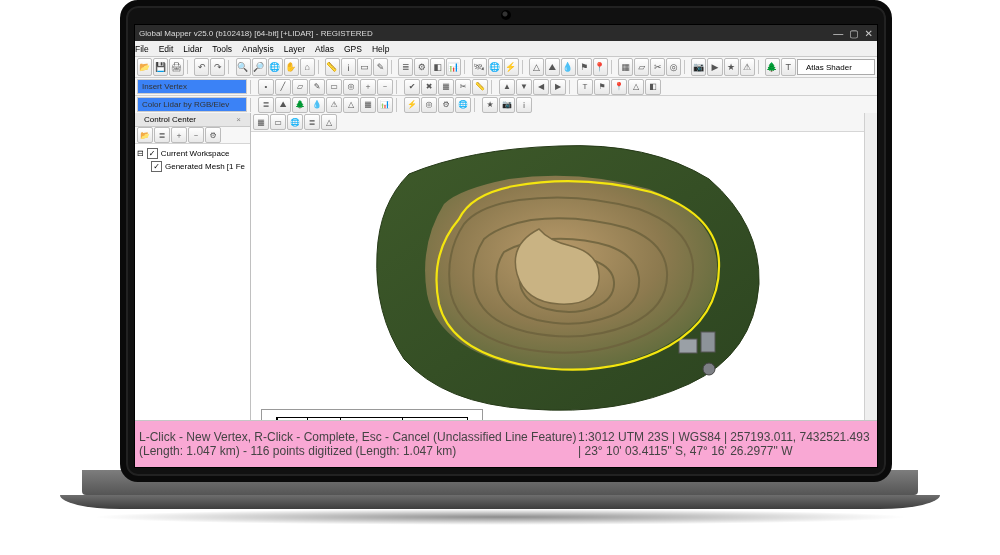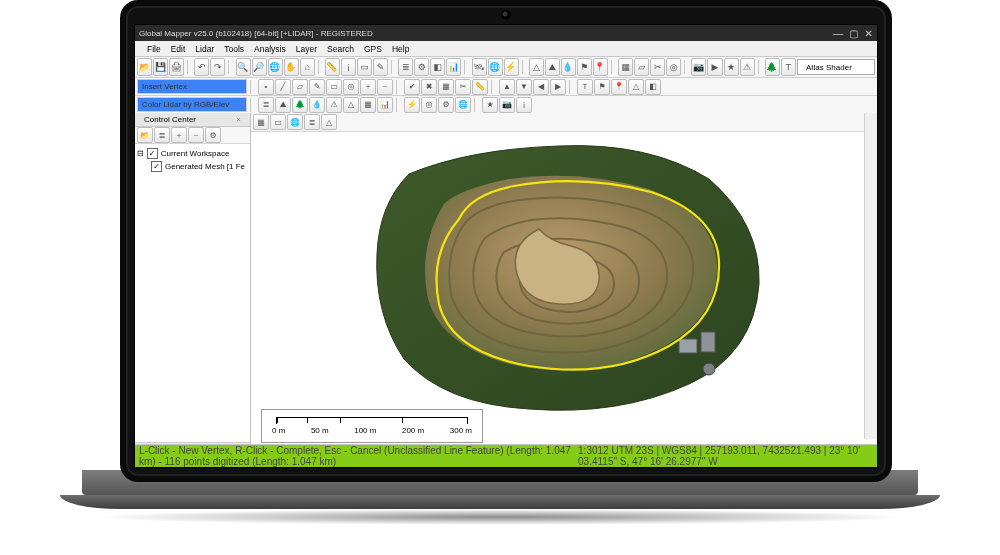--- a/index.html
+++ b/index.html
@@ -7,21 +7,21 @@
   
   .laptop{position:absolute;left:120px;top:0;width:760px;height:470px;background:#111;border-radius:18px;border:6px solid #0a0a0a;box-shadow:inset 0 0 0 2px #222}
   .camera{position:absolute;left:50%;top:4px;transform:translateX(-50%);width:10px;height:10px;border-radius:50%;background:radial-gradient(circle at 40% 40%,#333 2px,#000 3px)}
   .screen{position:absolute;left:8px;right:8px;top:18px;bottom:8px;background:#fff;overflow:hidden;border:1px solid #000}
   .hinge{position:absolute;left:82px;right:82px;top:470px;height:25px;background:linear-gradient(#7d7d7d,#555);border-radius:0 0 4px 4px}
   .base{position:absolute;left:60px;right:60px;top:495px;height:14px;background:linear-gradient(#6e6e6e,#3d3d3d);border-radius:0 0 60px 60px/0 0 14px 14px}
   .shadow{position:absolute;left:90px;right:90px;top:509px;height:16px;border-radius:50%;background:radial-gradient(ellipse at center,rgba(0,0,0,.45) 0%,rgba(0,0,0,0) 70%)}
   
   .titlebar{height:16px;background:#2b2b2b;color:#ddd;display:flex;align-items:center;font-size:8px;padding:0 4px;justify-content:space-between}
   .titlebar .winbtns{display:flex;gap:6px;font-size:10px;color:#ccc}
-  .menubar{height:15px;background:#f0f0f0;border-bottom:1px solid #c9c9c9;display:flex;align-items:center;padding:0 12px;gap:10px;font-size:8.5px}
+  .menubar{height:15px;background:#f0f0f0;border-bottom:1px solid #c9c9c9;display:flex;align-items:center;padding:0 0;gap:10px;font-size:8.5px}
   .menubar span{cursor:default}
   .toolbar{height:20px;background:#f6f6f6;border-bottom:1px solid #d0d0d0;display:flex;align-items:center;padding:0 2px;gap:1px;overflow:hidden}
   .toolbar2{height:17px}
   .tbtn{width:16px;height:16px;border:1px solid #bcbcbc;background:linear-gradient(#fff,#e8e8e8);border-radius:2px;display:flex;align-items:center;justify-content:center;font-size:9px;color:#555}
   .tbtn.sm{width:14px;height:14px;font-size:8px}
   .sep{width:4px;height:14px;border-left:1px solid #c7c7c7;margin:0 2px}
   .fieldlabel{font-size:8px;color:#333;padding:0 4px;border:1px solid #ccc;background:#3b82f6;height:13px;display:flex;align-items:center;min-width:100px}
   .shaderbox{margin-left:auto;height:14px;border:1px solid #aaa;background:#fff;font-size:8px;display:flex;align-items:center;padding:0 8px;min-width:60px}
   
   .body{position:absolute;top:88px;left:0;right:0;bottom:14px;display:flex}
@@ -36,21 +36,21 @@
   .meta{height:10px;background:#ececec;border-top:1px solid #ccc}
   .canvas{flex:1;position:relative;background:#fff}
   .canvas .filler{position:absolute;top:40px;bottom:48px;left:0;right:0;display:flex;align-items:center;justify-content:center}
   .terrain{position:relative;width:430px;height:290px}
   .terrain svg{position:absolute;inset:0}
   .scalebar{position:absolute;left:10px;bottom:10px;height:32px;width:220px;border:1px solid #999;background:#fff;font-size:8px;display:flex;flex-direction:column;justify-content:center;align-items:center;gap:2px}
   .scalebar .ticks{width:190px;height:6px;border-top:1px solid #000;border-left:1px solid #000;border-right:1px solid #000;position:relative}
   .scalebar .ticks span{position:absolute;top:-1px;width:1px;height:6px;background:#000}
   .scalebar .lbls{width:200px;display:flex;justify-content:space-between}
   .topstrip{position:absolute;left:0;right:0;top:0;height:18px;background:#f6f6f6;border-bottom:1px solid #d6d6d6;display:flex;align-items:center;gap:1px;padding:0 2px}
-  .statusbar{position:absolute;left:0;right:0;bottom:0;height:14px;background:#84cc16;border-top:1px solid #c6c6c6;font-size:10px;color:#444;display:flex;align-items:center;padding:4px 4px;justify-content:space-between}
+  .statusbar{position:absolute;left:0;right:0;bottom:0;height:14px;background:#f9a8d4;border-top:1px solid #c6c6c6;font-size:12px;color:#444;display:flex;align-items:center;padding:16px 4px;justify-content:space-between}
   .right-track{position:absolute;right:0;top:0;bottom:14px;width:12px;background:#efefef;border-left:1px solid #d0d0d0}
 </style>
 </head>
 <body>
 
 <div class="stage">
   <div class="shadow"></div>
   <div class="base"></div>
   <div class="hinge"></div>
   <div class="laptop">
@@ -66,21 +66,21 @@
         </div>
       </div>
 
       <div class="menubar">
         <span>File</span>
         <span>Edit</span>
         <span>Lidar</span>
         <span>Tools</span>
         <span>Analysis</span>
         <span>Layer</span>
-        <span>Search</span>
+        <span>Atlas</span>
         <span>GPS</span>
         <span>Help</span>
       </div>
 
       <div class="toolbar">
         <div class="tbtn">
             <span>📂</span>
           </div>
         <div class="tbtn">
             <span>💾</span>

